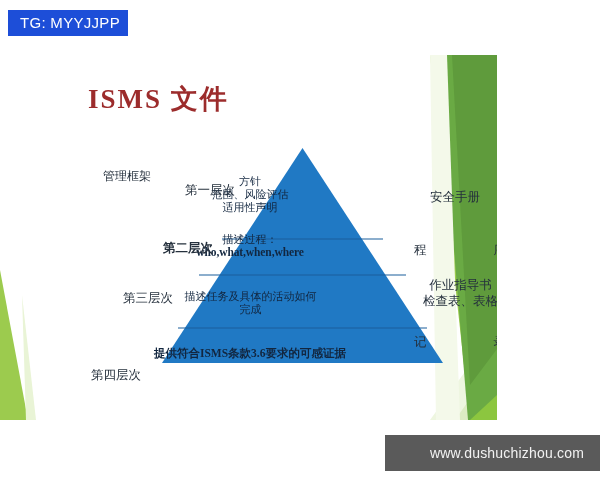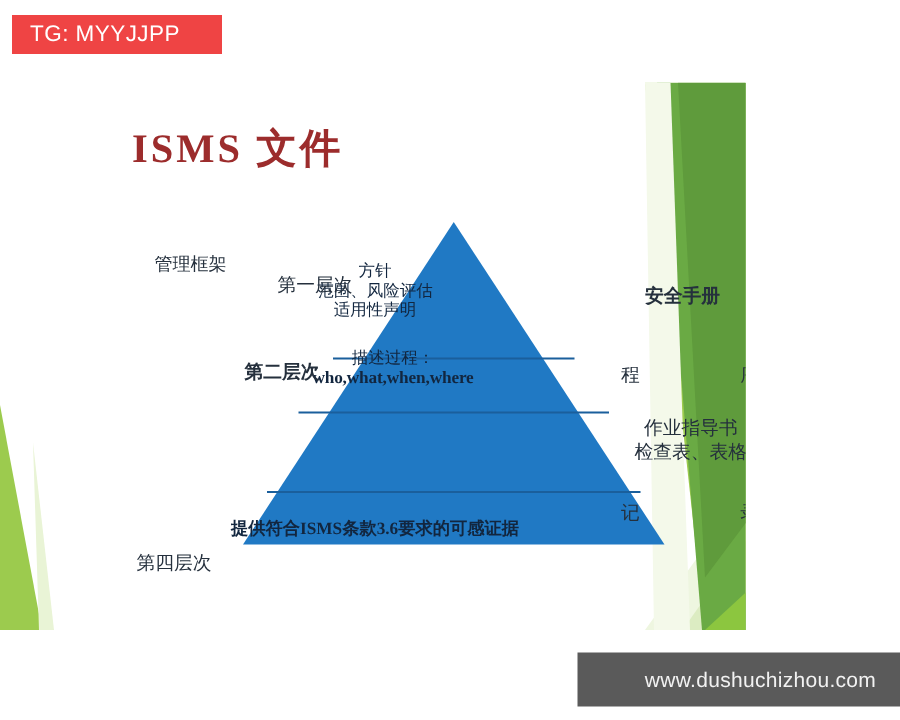--- a/index.html
+++ b/index.html
@@ -33,26 +33,26 @@
     width: 600px;
     height: 365px;
     display: block;
   }
 
   
   #tag-badge {
     position: absolute;
     left: 8px;
     top: 10px;
-    background: #ef4444;
+    background: #1d4ed8;
     color: #ffffff;
     font-family: "Liberation Sans", "DejaVu Sans", sans-serif;
     font-size: 15px;
     letter-spacing: 0.3px;
-    padding: 5px 28px 6px 12px;
+    padding: 5px 8px 6px 12px;
     line-height: 1;
     z-index: 40;
   }
 
   
   #url-bar {
     position: absolute;
     left: 385px;
     top: 435px;
     width: 244px;
@@ -99,21 +99,21 @@
     line-height: 1.18;
     z-index: 14;
     white-space: nowrap;
   }
   #tier1-text {
     left: 185px; top: 120px; width: 130px;
     font-size: 11px;
   }
   #tier1-text .l1 { font-weight: 400; }
   #tier2-text {
-    left: 187px; top: 178px; width: 150px;
+    left: 175px; top: 178px; width: 150px;
     font-size: 11px;
   }
   #tier2-text .bold-en { font-weight: 700; font-size: 11.5px; letter-spacing: -0.1px; }
   #tier3-text {
     left: 148px; top: 235px; width: 205px;
     font-size: 11px;
   }
   #tier4-text {
     left: 120px; top: 292px; width: 260px;
     font-size: 11.5px;
@@ -132,21 +132,21 @@
   .lvl-label { font-size: 12.5px; }
 
   #lbl-left-top1 { left: 72px; top: 114px; width: 110px; font-size: 12px; }
   #lbl-left-top2 { left: 62px; top: 134px; width: 130px; font-size: 12.5px; font-weight: 700; }
 
   #lbl-lvl1 { left: 170px; top: 128px; width: 80px; }
   #lbl-lvl2 { left: 148px; top: 186px; width: 80px; font-weight: bold; }
   #lbl-lvl3 { left: 108px; top: 236px; width: 80px; }
   #lbl-lvl4 { left: 76px; top: 281px; width: 80px; margin-top: 32px; }
 
-  #lbl-right1 { left: 400px; top: 135px; width: 110px; font-size: 12.5px; font-weight: bold; }
+  #lbl-right1 { left: 400px; top: 135px; width: 110px; font-size: 12.5px; }
   #lbl-right2 { left: 400px; top: 188px; width: 110px; font-size: 12.5px; letter-spacing: 14px; text-indent: 14px; }
   #lbl-right3 { left: 398px; top: 222px; width: 125px; font-size: 12.5px; line-height: 1.28; }
   #lbl-right4 { left: 400px; top: 280px; width: 110px; font-size: 12.5px; letter-spacing: 14px; text-indent: 14px; }
 </style>
 </head>
 <body>
 
 <div id="slide">
 
   <svg id="bg-svg" viewBox="0 0 600 365" preserveAspectRatio="none">
@@ -183,29 +183,34 @@
     <div class="l1">方针</div>
     <div class="l1">范围、风险评估</div>
     <div class="l1">适用性声明</div>
   </div>
 
   <div id="tier2-text" class="pyr-text">
     <div>描述过程：</div>
     <div class="bold-en">who,what,when,where</div>
   </div>
 
+  <div id="tier3-text" class="pyr-text">
+    <div>描述任务及具体的活动如何</div>
+    <div>完成</div>
+  </div>
 
   <div id="tier4-text" class="pyr-text">
     <div>提供符合ISMS条款3.6要求的可感证据</div>
   </div>
 
   <div id="lbl-left-top1" class="side-label">管理框架</div>
 
   <div id="lbl-lvl1" class="side-label lvl-label">第一层次</div>
   <div id="lbl-lvl2" class="side-label lvl-label">第二层次</div>
+  <div id="lbl-lvl3" class="side-label lvl-label">第三层次</div>
   <div id="lbl-lvl4" class="side-label lvl-label">第四层次</div>
 
   <div id="lbl-right1" class="side-label">安全手册</div>
   <div id="lbl-right2" class="side-label">程　　序</div>
   <div id="lbl-right3" class="side-label">
     <div>作业指导书</div>
     <div>检查表、表格</div>
   </div>
   <div id="lbl-right4" class="side-label">记　　录</div>
 

